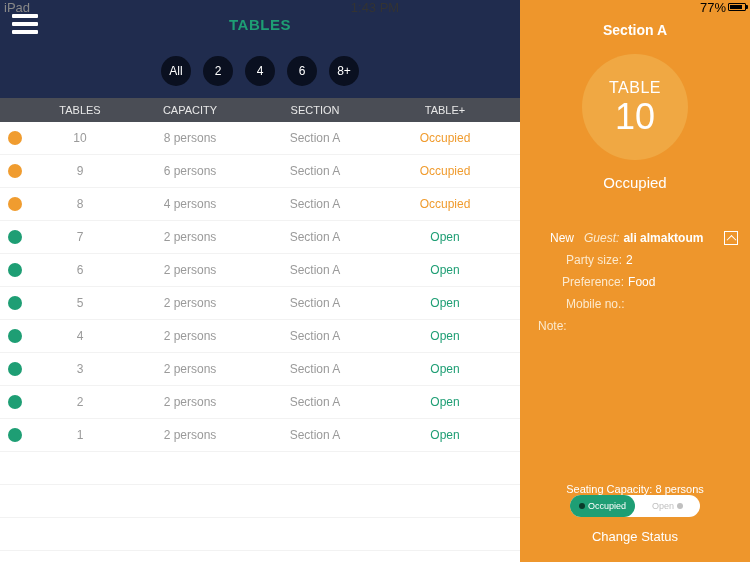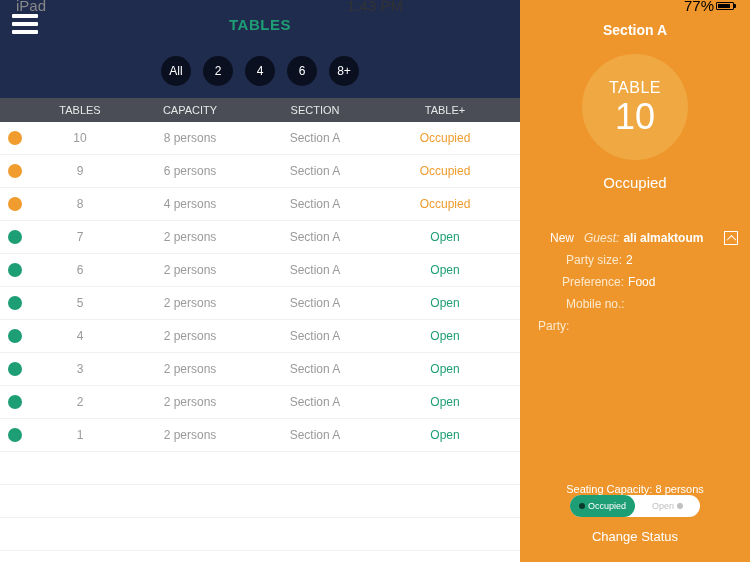--- a/index.html
+++ b/index.html
@@ -1,18 +1,18 @@
 <!DOCTYPE html>
 <html><head>
   <meta charset="utf-8">
   <style>
     * { margin: 0; padding: 0; box-sizing: border-box; font-family: -apple-system, Helvetica, Arial, sans-serif; }
     body { width: 750px; height: 562px; overflow: hidden; background: #fff; position: relative; }
     
-    .status-bar { position: absolute; top: 0; left: 0; right: 0; height: 14px; font-size: 15px; color: #333; display: flex; justify-content: space-between; align-items: flex-end; padding: 0 16px; z-index: 100; }
+    .status-bar { position: absolute; top: 0; left: 0; right: 0; height: 14px; font-size: 13px; color: #333; display: flex; justify-content: space-between; align-items: center; padding: 0 4px; z-index: 100; }
     .status-left { color: #888; }
     .status-center { position: absolute; left: 50%; transform: translateX(-50%); }
     .status-right { color: #000; display: flex; align-items: center; gap: 2px; }
     .battery-icon { width: 18px; height: 8px; border: 1px solid #000; border-radius: 1px; position: relative; display: inline-block; }
     .battery-icon::after { content: ''; position: absolute; right: -3px; top: 1px; width: 2px; height: 4px; background: #000; border-radius: 0 1px 1px 0; }
     .battery-fill { position: absolute; left: 1px; top: 1px; bottom: 1px; width: 75%; background: #000; }
 
     .main-container { display: flex; width: 100%; height: 100%; }
     
     .left-panel { width: 520px; height: 100%; display: flex; flex-direction: column; }
@@ -216,21 +216,21 @@
       </div>
       <div class="guest-row indent2">
         <span class="guest-label">Preference:</span>
         <span class="guest-value">Food</span>
       </div>
       <div class="guest-row indent">
         <span class="guest-label">Mobile no.:</span>
         <span class="guest-value"></span>
       </div>
       <div class="guest-row note">
-        <span class="guest-label">Party:</span>
+        <span class="guest-label">Note:</span>
         <span class="guest-value"></span>
       </div>
     </div>
 
     <div class="bottom-section">
       <div class="seating-text">
         <span>Seating Capacity:</span>
         <span>8 persons</span>
       </div>
       <div class="status-toggle">

